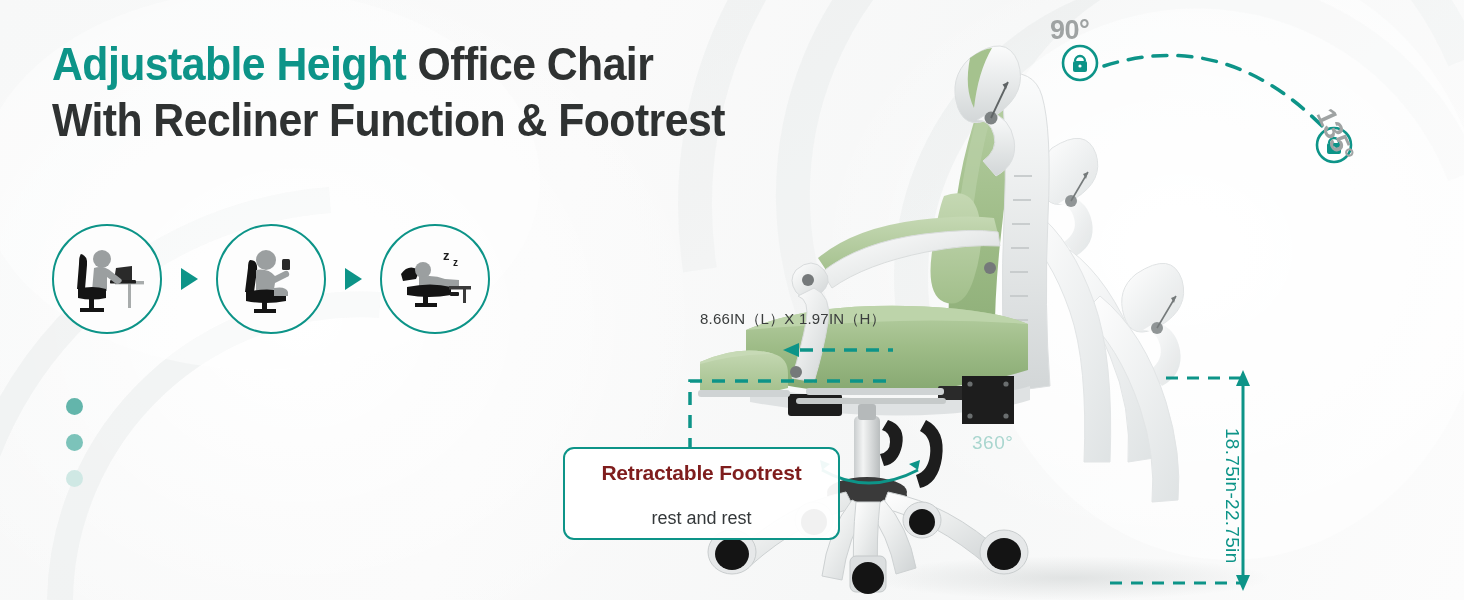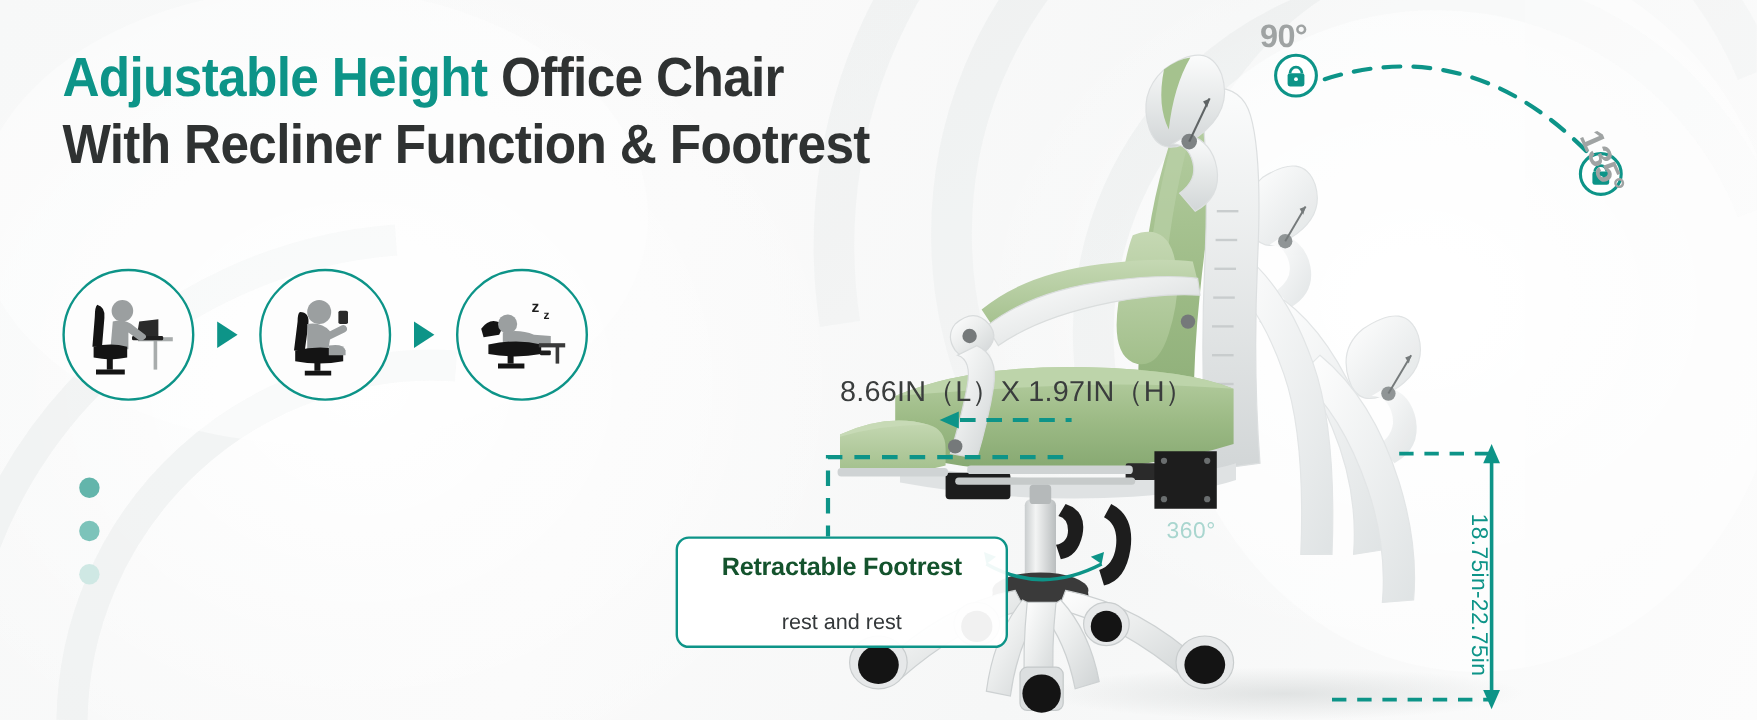--- a/index.html
+++ b/index.html
@@ -56,21 +56,21 @@
   .dot.d3 { background:#cfe8e4; }
 
   
   .product { position:absolute; left:600px; top:0px; width:864px; height:600px; }
 
   
   .ann { position:absolute; }
 
   .dim-top {
     left:700px; top:310px;
-    font-size:24px; color:#3a3d3d; letter-spacing:.2px; white-space:nowrap;
+    font-size:15px; color:#3a3d3d; letter-spacing:.2px; white-space:nowrap;
   }
 
   .angle-90 {
     left:1050px; top:15px;
     font-size:27px; font-weight:700; color:#9fa3a3; letter-spacing:-.5px;
   }
   .angle-135 {
     left:1338px; top:104px;
     font-size:27px; font-weight:700; color:#9fa3a3; letter-spacing:-.5px;
     transform:rotate(66deg); transform-origin:left top;
@@ -86,21 +86,21 @@
   }
 
   
   .callout {
     position:absolute; left:563px; top:447px; width:277px; height:93px;
     border:2px solid #0d9488; border-radius:11px;
     background:rgba(255,255,255,.94);
     display:flex; flex-direction:column; align-items:center; justify-content:center;
     padding-top:2px;
   }
-  .callout-title { font-size:21px; font-weight:700; color:#14532d; letter-spacing:-.2px; }
+  .callout-title { font-size:21px; font-weight:700; color:#7f1d1d; letter-spacing:-.2px; }
   .callout-sub { font-size:18px; color:#34383a; text-align:center; line-height:1.13; margin-top:3px; }
 </style>
 </head>
 <body>
 
 <div id="stage">
 
   <div class="bg-layer bg-base"></div>
   <svg class="bg-layer bg-arcs" width="1464" height="600" viewBox="0 0 1464 600">
     <defs>

